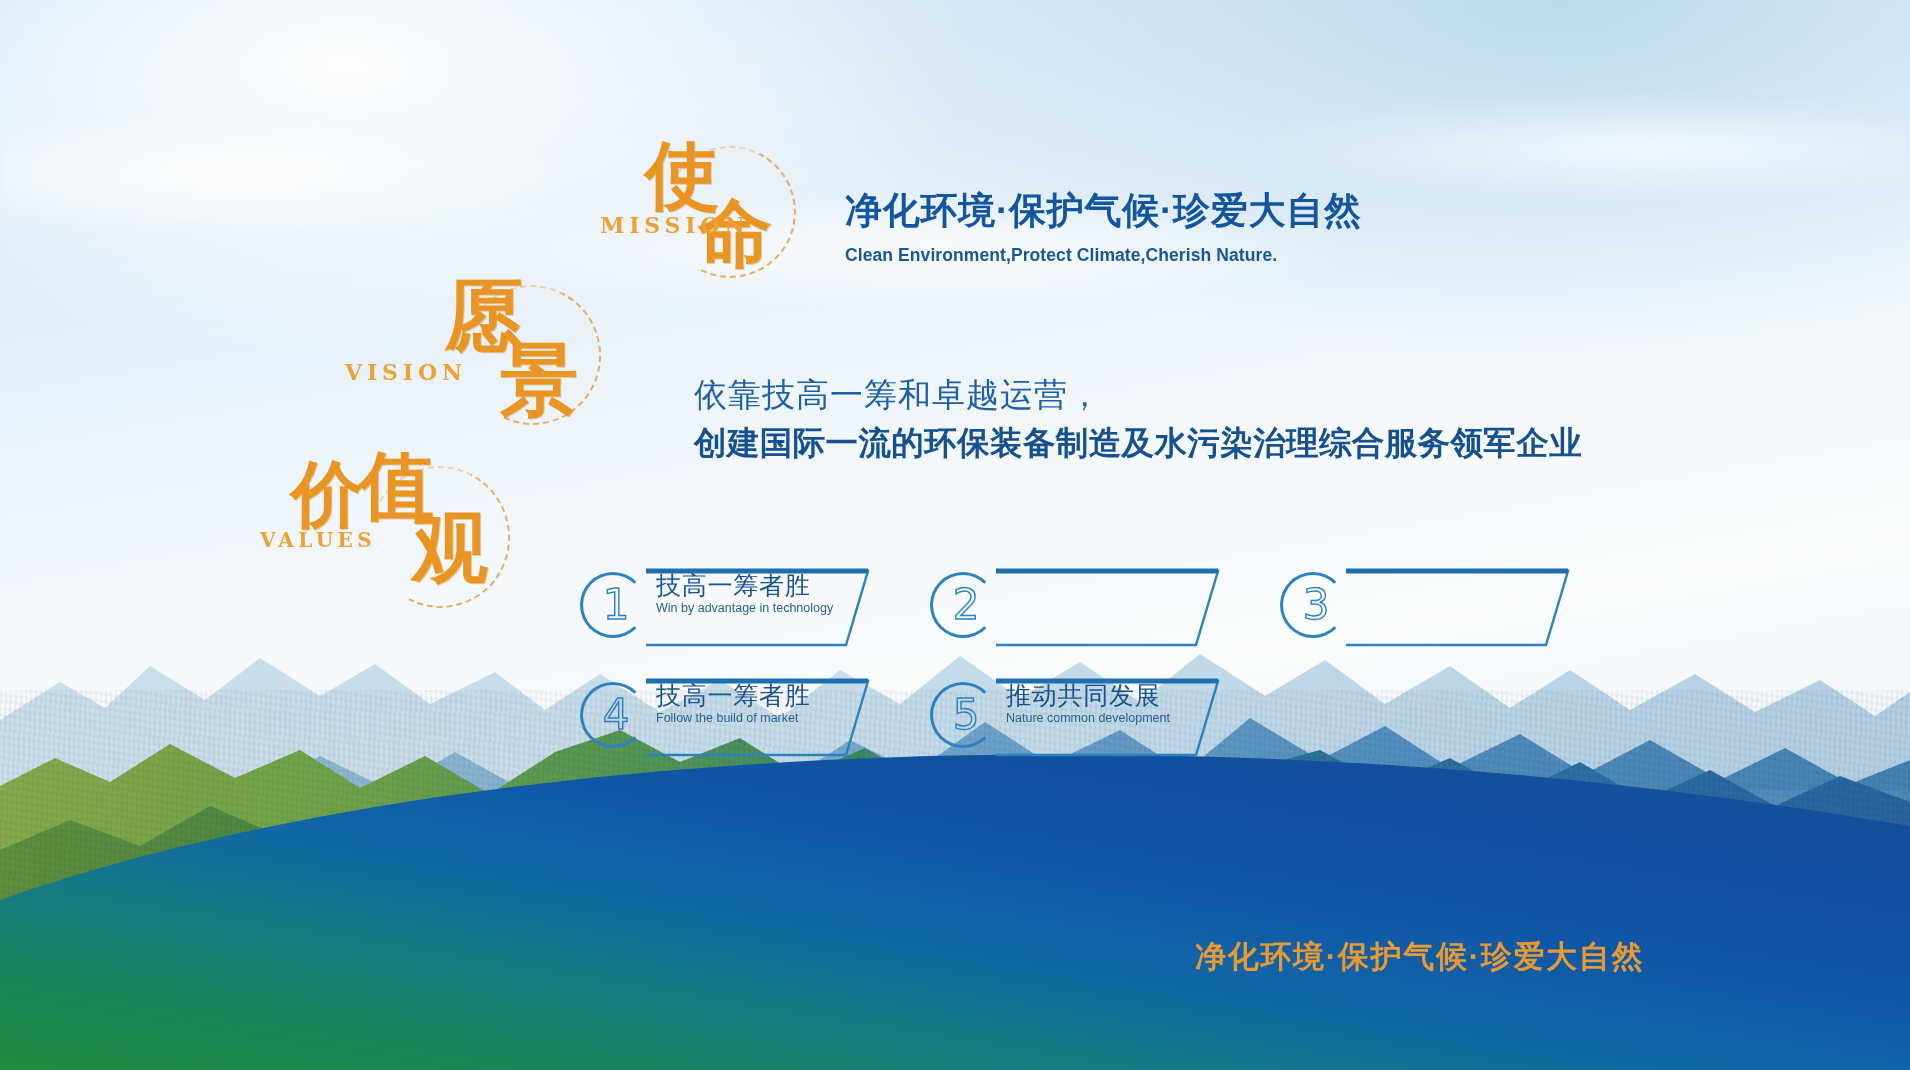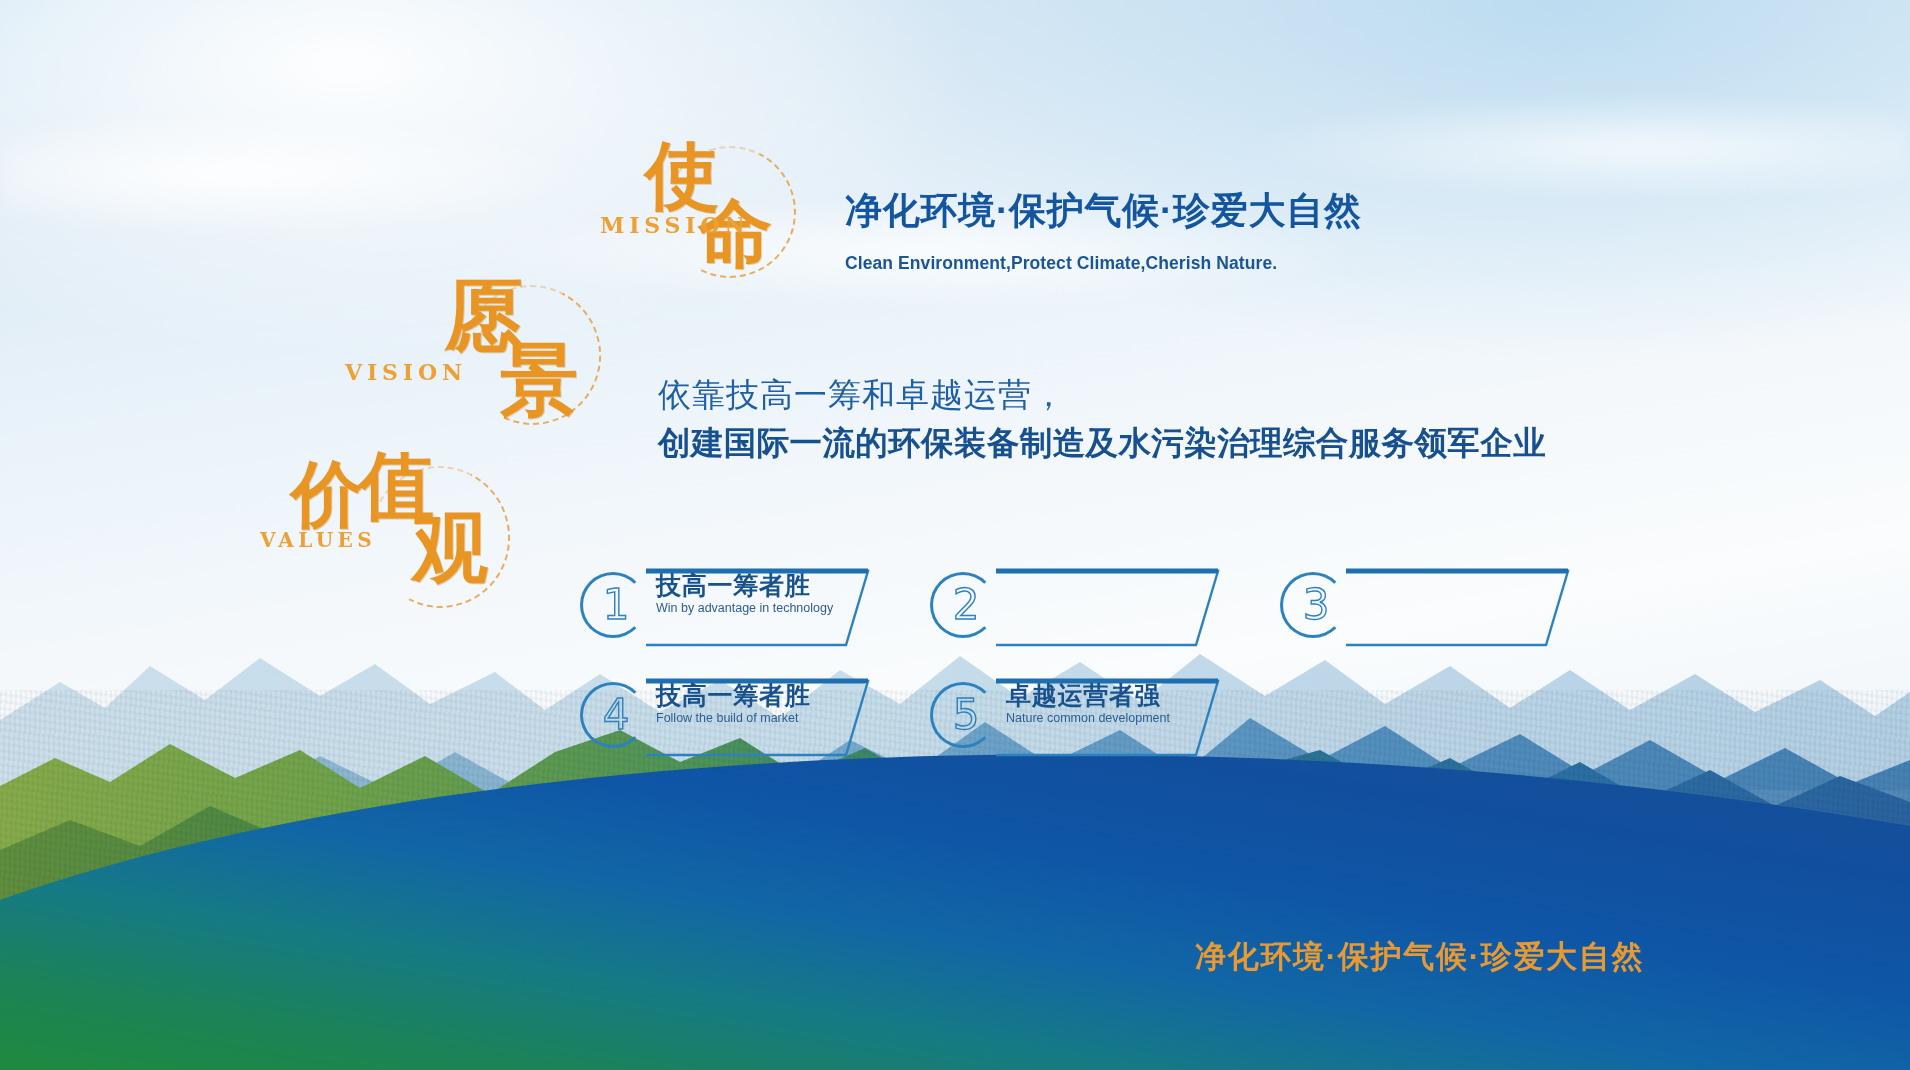--- a/index.html
+++ b/index.html
@@ -91,26 +91,26 @@
   #calli-values .ring{left:70px;top:4px;width:136px;height:138px;}
 
   
   #mission-text{position:absolute;left:845px;top:189px;width:760px;}
   .cn-head{
     color:#14508f;font-weight:700;letter-spacing:.02em;
     font-family:"Liberation Sans","DejaVu Sans",sans-serif;
   }
   #mission-cn{font-size:37px;line-height:1.18;color:#1455a0;}
   #mission-en{
-    margin-top:20px;font-size:17.5px;color:#1a5596;font-weight:600;
+    margin-top:12px;font-size:17.5px;color:#1a5596;font-weight:600;
     letter-spacing:.005em;
   }
 
   
-  #vision-text{position:absolute;left:658px;top:375px;width:920px;}
+  #vision-text{position:absolute;left:694px;top:375px;width:920px;}
   #vision-cn1{font-size:33px;color:#1f5fa3;font-weight:400;letter-spacing:.03em;line-height:1.2;}
   #vision-cn2{font-size:32.5px;color:#16508f;font-weight:700;letter-spacing:.012em;margin-top:9px;line-height:1.2;}
   #vision-en{
     margin-top:14px;font-size:15px;line-height:1.62;color:#1d5696;font-weight:600;
     max-width:880px;
   }
 
   
   #values-grid{position:absolute;left:580px;top:565px;}
   .vrow{position:absolute;display:flex;}
@@ -124,21 +124,21 @@
     position:absolute;left:16px;top:16px;width:40px;height:48px;
     font-size:42px;line-height:48px;text-align:center;
     font-family:"DejaVu Sans","Liberation Sans",sans-serif;font-weight:400;
     color:transparent;
     -webkit-text-stroke:1.4px #2c81bf;
   }
   .card .banner{position:absolute;left:60px;top:0;height:86px;}
   .card .banner svg{display:block;}
   .card .ctext{position:absolute;left:76px;top:6px;}
   .card .ctitle{
-    font-size:25px;color:#17528f;font-weight:700;letter-spacing:.03em;line-height:1.12;
+    font-size:25px;color:#17528f;font-weight:400;letter-spacing:.03em;line-height:1.12;
   }
   .card .csub{
     margin-top:2px;font-size:12.5px;color:#2b5d93;line-height:1.22;font-weight:500;
   }
 
   
   #bottom-tagline{
     position:absolute;left:1195px;top:936px;
     font-size:31px;font-weight:700;color:#e79a33;letter-spacing:.055em;
     white-space:nowrap;
@@ -323,21 +323,21 @@
       <div class="card" style="width:300px;margin-left:50px;">
         <div class="numring"></div>
         <div class="num">5</div>
         <div class="banner">
           <svg width="235" height="86" viewBox="0 0 235 86">
             <path d="M6,6 L228,6 L206,80 L6,80" fill="none" stroke="#2c81bf" stroke-width="2.4"></path>
             <path d="M6,6 L228,6" fill="none" stroke="#1f6fae" stroke-width="5"></path>
           </svg>
         </div>
         <div class="ctext">
-          <div class="ctitle">卓越运营者强</div>
+          <div class="ctitle">推动共同发展</div>
           <div class="csub">Nature common development</div>
         </div>
       </div>
     </div>
 
   </div>
 
   <div id="bottom-tagline">净化环境·保护气候·珍爱大自然</div>
 
 </div>

